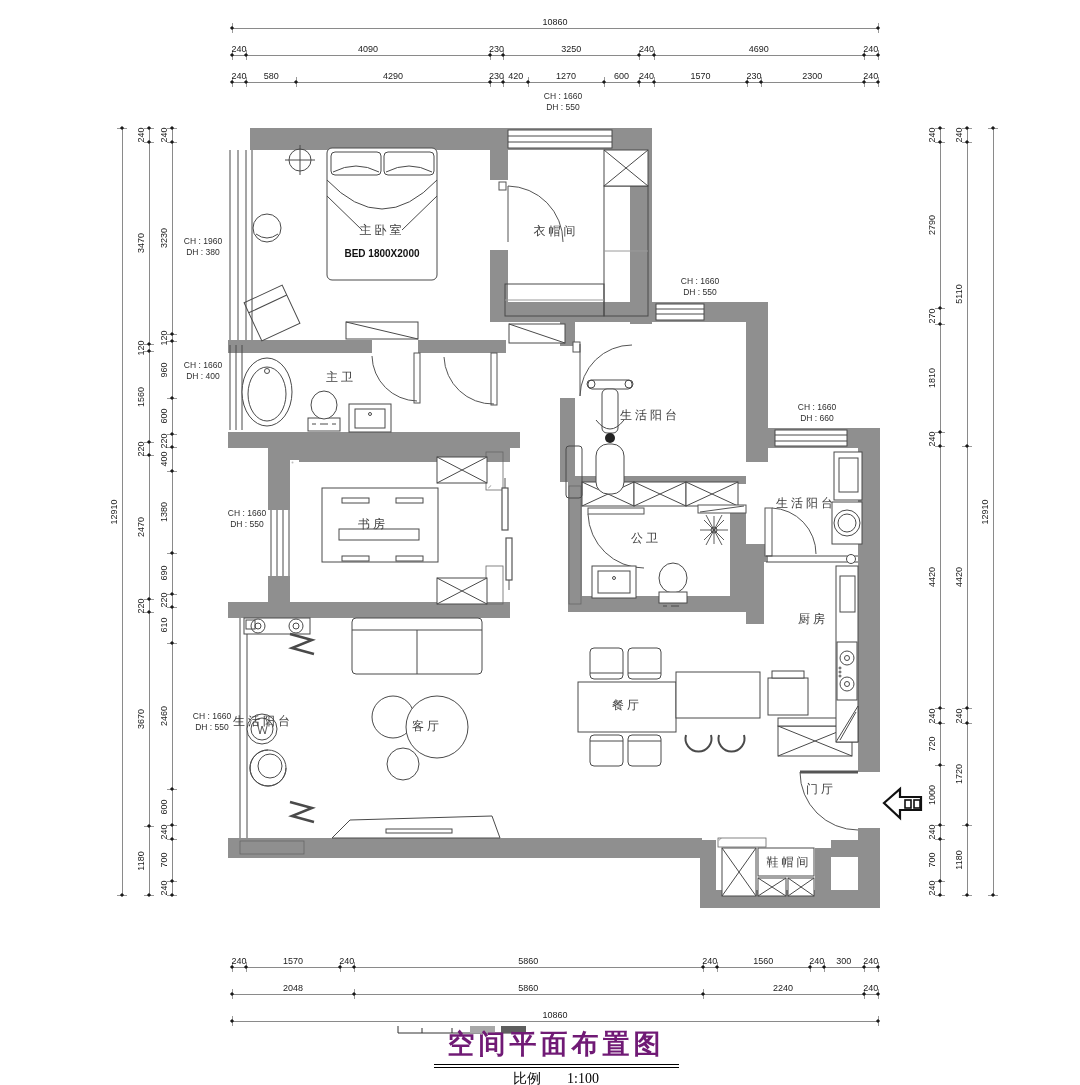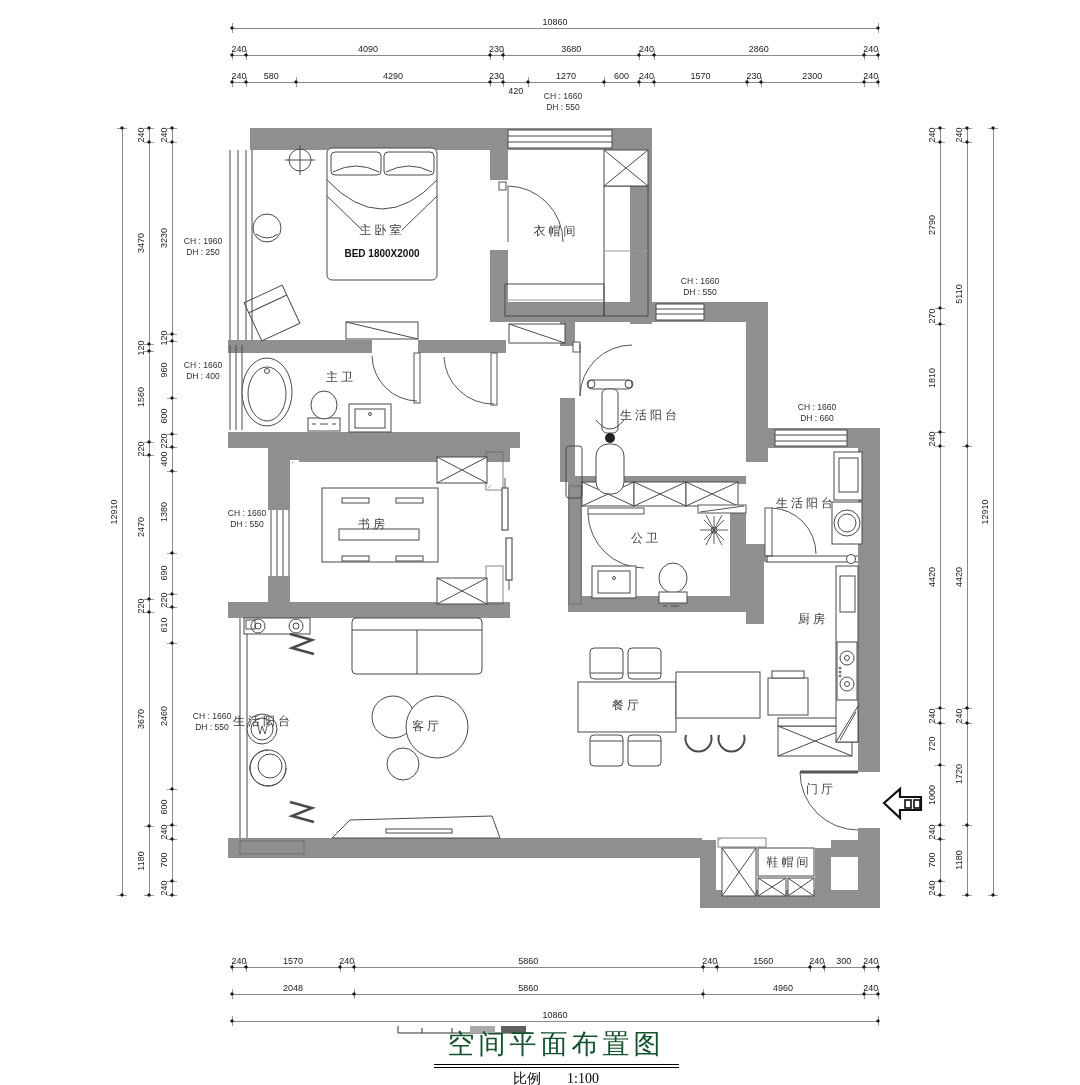--- a/index.html
+++ b/index.html
@@ -14,21 +14,21 @@
   .ann{position:absolute;transform:translate(-50%,-50%);font-size:8.5px;color:#2e2e2e;
        line-height:1.35;text-align:center;white-space:nowrap;z-index:5;}
   .dim-line{position:absolute;background:#8a8a8a;z-index:2;}
   .dim-dot{position:absolute;width:3px;height:3px;background:#1a1a1a;z-index:3;
            transform:translate(-50%,-50%) rotate(45deg);}
   .dim-tick{position:absolute;background:#9a9a9a;z-index:2;}
   .dim-label{position:absolute;font-size:9px;color:#222;white-space:nowrap;z-index:4;}
   .dim-label.h{transform:translate(-50%,-100%);}
   .dim-label.v{transform:translate(-50%,-50%) rotate(-90deg);}
   .title-block{position:absolute;left:395px;top:1026px;width:322px;text-align:center;z-index:6;}
-  .title-text{font-family:"Liberation Serif",serif;font-size:27px;font-weight:normal;color:#14532d;
+  .title-text{font-family:"Liberation Serif",serif;font-size:27px;font-weight:bold;color:#701a75;
               letter-spacing:4px;display:inline-block;padding:0 14px 2px 14px;
               border-bottom:4px double #000;}
   .scale-row{margin-top:2px;display:inline-block;font-family:"Liberation Serif",serif;
              font-size:14px;color:#000;padding:0 26px 2px 26px;border-bottom:1px solid #000;}
   .scale-row .gap{display:inline-block;width:26px;}
 </style>
 </head>
 <body>
 
 <div class="canvas">
@@ -392,21 +392,21 @@
       <div class="room-label" style="left: 263px; top: 721px;">生活阳台</div>
       <div class="room-label" style="left: 821px; top: 789px;">门厅</div>
       <div class="room-label" style="left: 789px; top: 862px;">鞋帽间</div>
       <div class="bed-label" style="left: 382px; top: 253px;">BED 1800X2000</div>
       <div class="ann" style="left: 563px; top: 102px;">
         <div>CH : 1660</div>
         <div>DH : 550</div>
       </div>
       <div class="ann" style="left: 203px; top: 247px;">
         <div>CH : 1960</div>
-        <div>DH : 250</div>
+        <div>DH : 380</div>
       </div>
       <div class="ann" style="left: 203px; top: 371px;">
         <div>CH : 1660</div>
         <div>DH : 400</div>
       </div>
       <div class="ann" style="left: 247px; top: 519px;">
         <div>CH : 1660</div>
         <div>DH : 550</div>
       </div>
       <div class="ann" style="left: 212px; top: 722px;">
@@ -434,48 +434,48 @@
       <div class="dim-tick" style="left: 246.276px; top: 50px; width: 1px; height: 10px;"></div>
       <div class="dim-label h" style="left: 239.138px; top: 54px;">240</div>
       <div class="dim-dot" style="left: 489.567px; top: 55px;"></div>
       <div class="dim-tick" style="left: 489.567px; top: 50px; width: 1px; height: 10px;"></div>
       <div class="dim-label h" style="left: 367.922px; top: 54px;">4090</div>
       <div class="dim-dot" style="left: 503.249px; top: 55px;"></div>
       <div class="dim-tick" style="left: 503.249px; top: 50px; width: 1px; height: 10px;"></div>
       <div class="dim-label h" style="left: 496.408px; top: 54px;">230</div>
       <div class="dim-dot" style="left: 639.468px; top: 55px;"></div>
       <div class="dim-tick" style="left: 639.468px; top: 50px; width: 1px; height: 10px;"></div>
-      <div class="dim-label h" style="left: 571.358px; top: 54px;">3680</div>
+      <div class="dim-label h" style="left: 571.358px; top: 54px;">3250</div>
       <div class="dim-dot" style="left: 653.744px; top: 55px;"></div>
       <div class="dim-tick" style="left: 653.744px; top: 50px; width: 1px; height: 10px;"></div>
       <div class="dim-label h" style="left: 646.606px; top: 54px;">240</div>
       <div class="dim-dot" style="left: 863.724px; top: 55px;"></div>
       <div class="dim-tick" style="left: 863.724px; top: 50px; width: 1px; height: 10px;"></div>
-      <div class="dim-label h" style="left: 758.734px; top: 54px;">2860</div>
+      <div class="dim-label h" style="left: 758.734px; top: 54px;">4690</div>
       <div class="dim-dot" style="left: 878px; top: 55px;"></div>
       <div class="dim-tick" style="left: 878px; top: 50px; width: 1px; height: 10px;"></div>
       <div class="dim-label h" style="left: 870.862px; top: 54px;">240</div>
       <div class="dim-line" style="left: 232px; top: 82px; width: 646px; height: 1px;"></div>
       <div class="dim-dot" style="left: 232px; top: 82px;"></div>
       <div class="dim-tick" style="left: 232px; top: 77px; width: 1px; height: 10px;"></div>
       <div class="dim-dot" style="left: 246.276px; top: 82px;"></div>
       <div class="dim-tick" style="left: 246.276px; top: 77px; width: 1px; height: 10px;"></div>
       <div class="dim-label h" style="left: 239.138px; top: 81px;">240</div>
       <div class="dim-dot" style="left: 296.243px; top: 82px;"></div>
       <div class="dim-tick" style="left: 296.243px; top: 77px; width: 1px; height: 10px;"></div>
       <div class="dim-label h" style="left: 271.26px; top: 81px;">580</div>
       <div class="dim-dot" style="left: 489.567px; top: 82px;"></div>
       <div class="dim-tick" style="left: 489.567px; top: 77px; width: 1px; height: 10px;"></div>
       <div class="dim-label h" style="left: 392.905px; top: 81px;">4290</div>
       <div class="dim-dot" style="left: 503.249px; top: 82px;"></div>
       <div class="dim-tick" style="left: 503.249px; top: 77px; width: 1px; height: 10px;"></div>
       <div class="dim-label h" style="left: 496.408px; top: 81px;">230</div>
       <div class="dim-dot" style="left: 528.232px; top: 82px;"></div>
       <div class="dim-tick" style="left: 528.232px; top: 77px; width: 1px; height: 10px;"></div>
-      <div class="dim-label h" style="left: 515.74px; top: 81px; margin-top: 15px;">420</div>
+      <div class="dim-label h" style="left: 515.74px; top: 81px;">420</div>
       <div class="dim-dot" style="left: 603.777px; top: 82px;"></div>
       <div class="dim-tick" style="left: 603.777px; top: 77px; width: 1px; height: 10px;"></div>
       <div class="dim-label h" style="left: 566.005px; top: 81px;">1270</div>
       <div class="dim-dot" style="left: 639.468px; top: 82px;"></div>
       <div class="dim-tick" style="left: 639.468px; top: 77px; width: 1px; height: 10px;"></div>
       <div class="dim-label h" style="left: 621.622px; top: 81px;">600</div>
       <div class="dim-dot" style="left: 653.744px; top: 82px;"></div>
       <div class="dim-tick" style="left: 653.744px; top: 77px; width: 1px; height: 10px;"></div>
       <div class="dim-label h" style="left: 646.606px; top: 81px;">240</div>
       <div class="dim-dot" style="left: 747.134px; top: 82px;"></div>
@@ -524,21 +524,21 @@
       <div class="dim-dot" style="left: 232px; top: 994px;"></div>
       <div class="dim-tick" style="left: 232px; top: 989px; width: 1px; height: 10px;"></div>
       <div class="dim-dot" style="left: 353.943px; top: 994px;"></div>
       <div class="dim-tick" style="left: 353.943px; top: 989px; width: 1px; height: 10px;"></div>
       <div class="dim-label h" style="left: 292.971px; top: 993px;">2048</div>
       <div class="dim-dot" style="left: 702.521px; top: 994px;"></div>
       <div class="dim-tick" style="left: 702.521px; top: 989px; width: 1px; height: 10px;"></div>
       <div class="dim-label h" style="left: 528.232px; top: 993px;">5860</div>
       <div class="dim-dot" style="left: 863.724px; top: 994px;"></div>
       <div class="dim-tick" style="left: 863.724px; top: 989px; width: 1px; height: 10px;"></div>
-      <div class="dim-label h" style="left: 783.122px; top: 993px;">4960</div>
+      <div class="dim-label h" style="left: 783.122px; top: 993px;">2240</div>
       <div class="dim-dot" style="left: 878px; top: 994px;"></div>
       <div class="dim-tick" style="left: 878px; top: 989px; width: 1px; height: 10px;"></div>
       <div class="dim-label h" style="left: 870.862px; top: 993px;">240</div>
       <div class="dim-line" style="left: 232px; top: 1021px; width: 646px; height: 1px;"></div>
       <div class="dim-dot" style="left: 232px; top: 1021px;"></div>
       <div class="dim-tick" style="left: 232px; top: 1016px; width: 1px; height: 10px;"></div>
       <div class="dim-dot" style="left: 878px; top: 1021px;"></div>
       <div class="dim-tick" style="left: 878px; top: 1016px; width: 1px; height: 10px;"></div>
       <div class="dim-label h" style="left: 555px; top: 1020px;">10860</div>
       <div class="dim-line" style="left: 122px; top: 128px; width: 1px; height: 767px;"></div>

